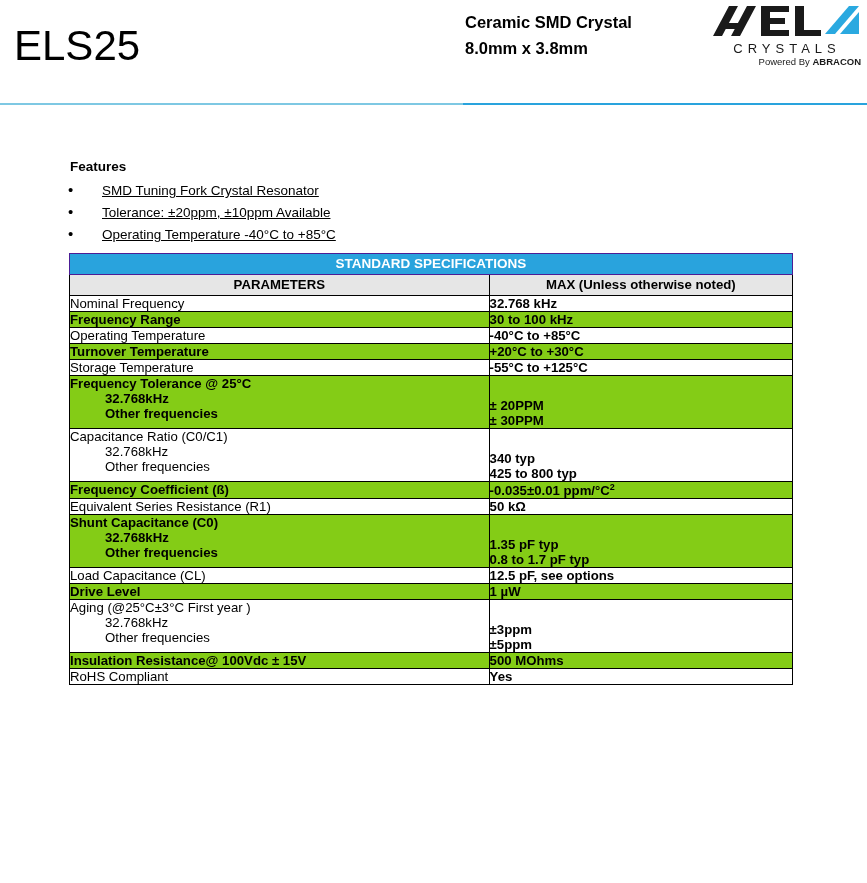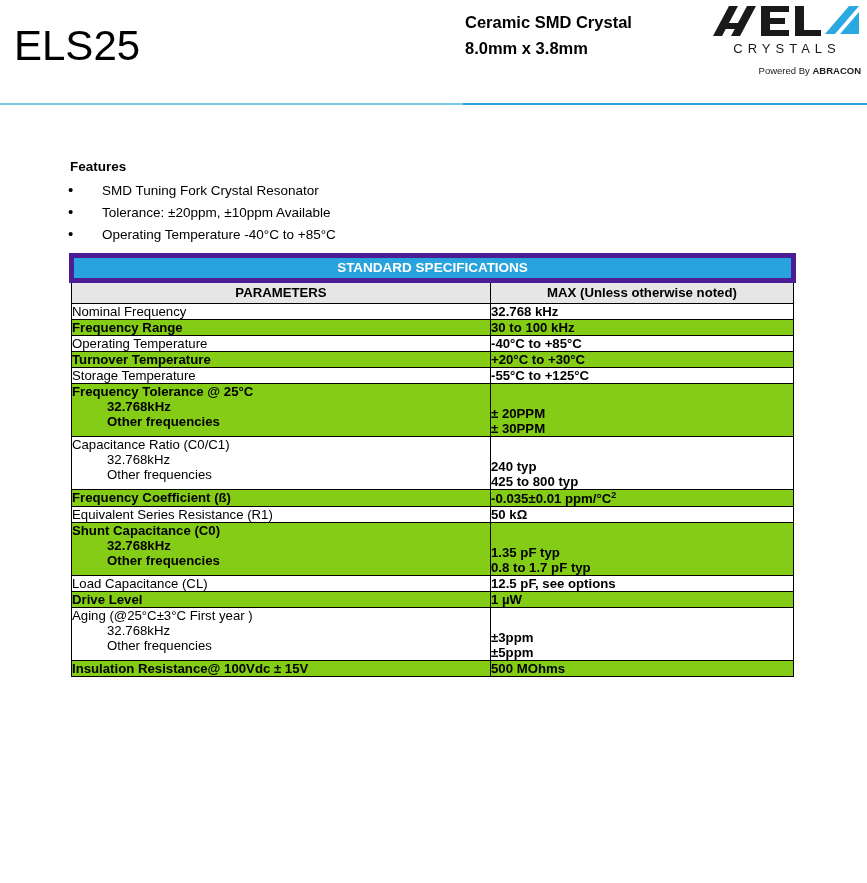--- a/index.html
+++ b/index.html
@@ -57,21 +57,20 @@
   .logo-sub {
     font-size: 13px;
     letter-spacing: 5px;
     color: #1a1a1a;
     font-weight: 500;
     margin-top: 1px;
     margin-left: 4px;
   }
   .logo-powered {
     font-size: 9.5px;
-    margin-top: 9px;
     color: #1a1a1a;
     text-align: right;
   }
   .logo-powered b { font-weight: bold; }
 
   .rule {
     position: absolute;
     top: 103px;
     left: 0;
     width: 867px;
@@ -102,20 +101,21 @@
     width: 700px;
     margin: 0;
     padding: 0;
     list-style: none;
   }
   .features-list li {
     font-size: 13.5px;
     line-height: 22px;
     padding-left: 62px;
     position: relative;
+    text-decoration: underline;
   }
   .features-list li::before {
     content: "\2022";
     position: absolute;
     left: 28px;
     top: -1px;
     font-size: 15px;
   }
 
   
@@ -134,21 +134,21 @@
     vertical-align: top;
   }
   .spec-table .banner {
     background: #29a3dd;
     color: #ffffff;
     font-weight: bold;
     text-align: center;
     height: 20px;
     line-height: 20px;
     font-size: 13.5px;
-    border: 5px solid #4c1d95;
+    border: 1px solid #4c1d95;
   }
   .colhead td {
     background: #e6e6e6;
     font-weight: bold;
     text-align: center;
     height: 20px;
     line-height: 20px;
     font-size: 13.2px;
   }
   .c-param { width: 419px; }
@@ -271,21 +271,21 @@
     </tr>
 
     <tr class="plain">
       <td class="cell-p">
         <span>Capacitance Ratio (C0/C1)</span>
         <span class="sub">32.768kHz</span>
         <span class="sub">Other frequencies</span>
       </td>
       <td class="cell-v">
         <span class="vspacer"></span>
-        <span class="vline">240 typ</span>
+        <span class="vline">340 typ</span>
         <span class="vline">425 to 800 typ</span>
       </td>
     </tr>
 
     <tr class="shade">
       <td class="cell-p">Frequency Coefficient (ß)</td>
       <td class="cell-v"><span>-0.035±0.01 ppm/°C</span><sup>2</sup></td>
     </tr>
     <tr class="plain">
       <td class="cell-p">Equivalent Series Resistance (R1)</td>
@@ -324,14 +324,18 @@
         <span class="vspacer"></span>
         <span class="vline">±3ppm</span>
         <span class="vline">±5ppm</span>
       </td>
     </tr>
 
     <tr class="shade">
       <td class="cell-p">Insulation Resistance@ 100Vdc ± 15V</td>
       <td class="cell-v">500 MOhms</td>
     </tr>
+    <tr class="plain">
+      <td class="cell-p">RoHS Compliant</td>
+      <td class="cell-v">Yes</td>
+    </tr>
   </tbody>
 </table>
 
 </body></html>

